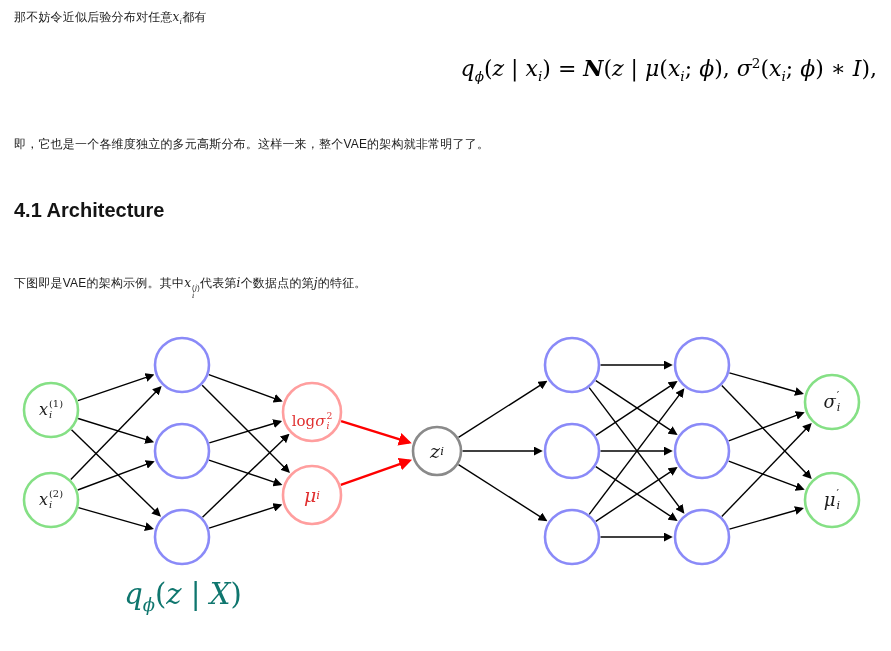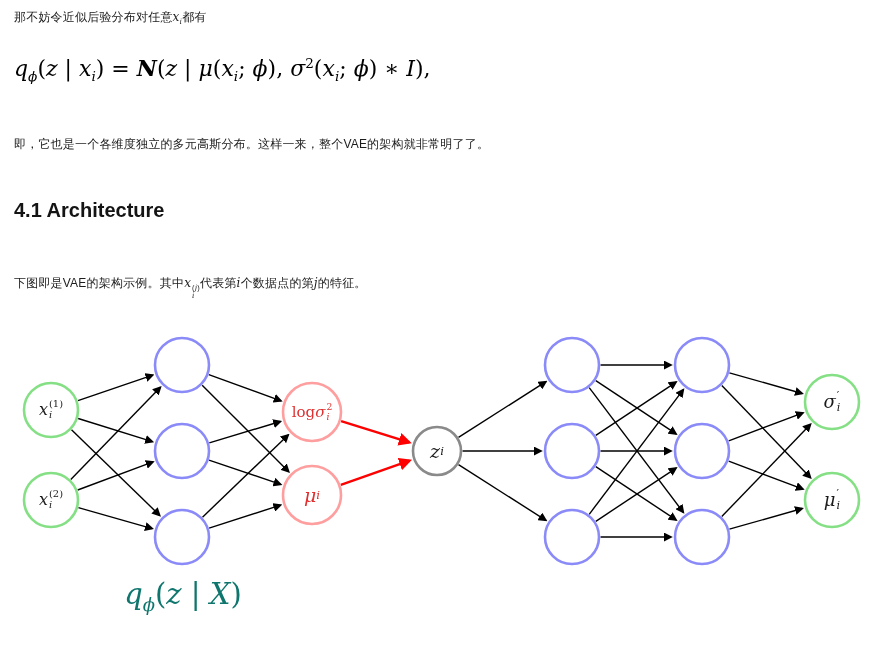--- a/index.html
+++ b/index.html
@@ -6,21 +6,21 @@
   body{
     width:891px;height:651px;background:#ffffff;overflow:hidden;
     font-family:"Liberation Sans","DejaVu Sans",sans-serif;color:#1c1c1c;
   }
   .page{padding:8px 14px 0}
   p{margin:0}
   .body-text{font-size:12px;line-height:1.55;letter-spacing:0.2px}
   i{font-family:"DejaVu Serif","DejaVu Sans",serif}
   sub,sup{font-size:0.62em;line-height:0}
   .formula{
-    margin-top:28px;text-align:left;color:#000;
+    margin-top:28px;text-align:right;color:#000;
     font-family:"DejaVu Serif","DejaVu Sans",serif;font-size:22px;
   }
   .cal{font-weight:bold;font-style:italic}
   .p-explain{margin-top:54px}
   .section-heading{margin:46px 0 0;font-size:20px;font-weight:700;color:#141414}
   .p-figure{margin-top:52px}
   
   .ss{
     display:inline-flex;flex-direction:column;align-items:flex-start;
     font-size:0.62em;line-height:1.08;vertical-align:-0.35em;margin-left:1px;
@@ -122,21 +122,21 @@
           <span><i>i</i></span>
         </span>
       </div>
       <div class="node-label" style="left:24px;top:145px;width:54px;height:54px;font-size:16px;color:#1a1a1a">
         <i>x</i>
         <span class="ss">
           <span>(2)</span>
           <span><i>i</i></span>
         </span>
       </div>
-      <div class="node-label" style="left:283px;top:55px;width:58px;height:58px;font-size:15px;color:#e03030">log <i>σ</i><span class="ss">
+      <div class="node-label" style="left:283px;top:64px;width:58px;height:58px;font-size:15px;color:#e03030">log <i>σ</i><span class="ss">
           <span>2</span>
           <span><i>i</i></span>
         </span></div>
       <div class="node-label" style="left:283px;top:138px;width:58px;height:58px;font-size:19px;color:#e03030">
         <i>μ</i>
         <sub><i>i</i></sub>
       </div>
       <div class="node-label" style="left:413px;top:99px;width:48px;height:48px;font-size:19px;color:#1a1a1a">
         <i>z</i>
         <sub><i>i</i></sub>

